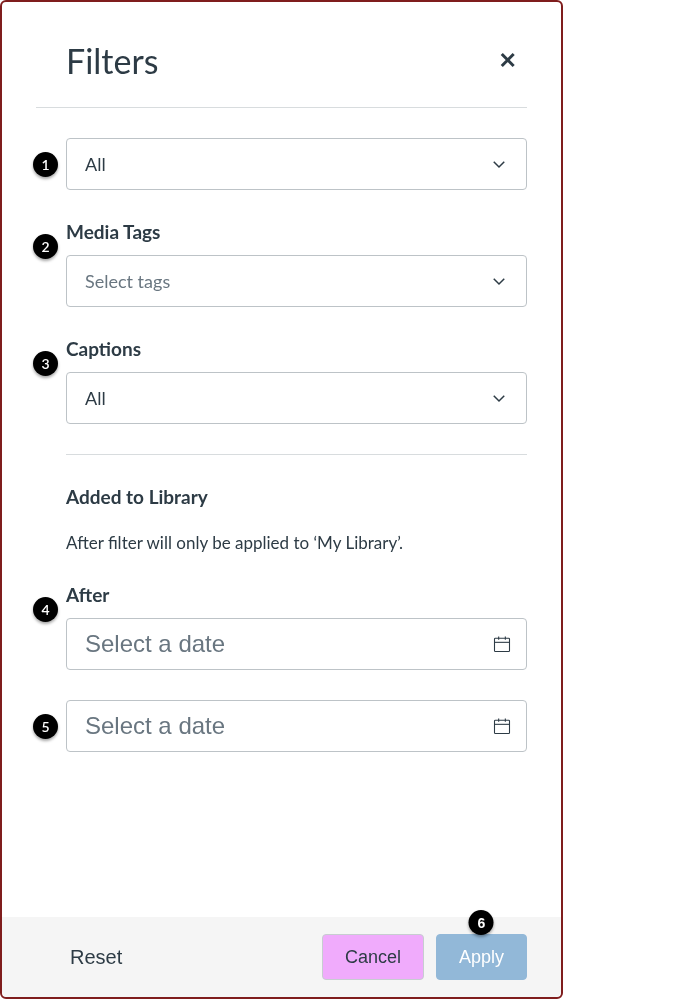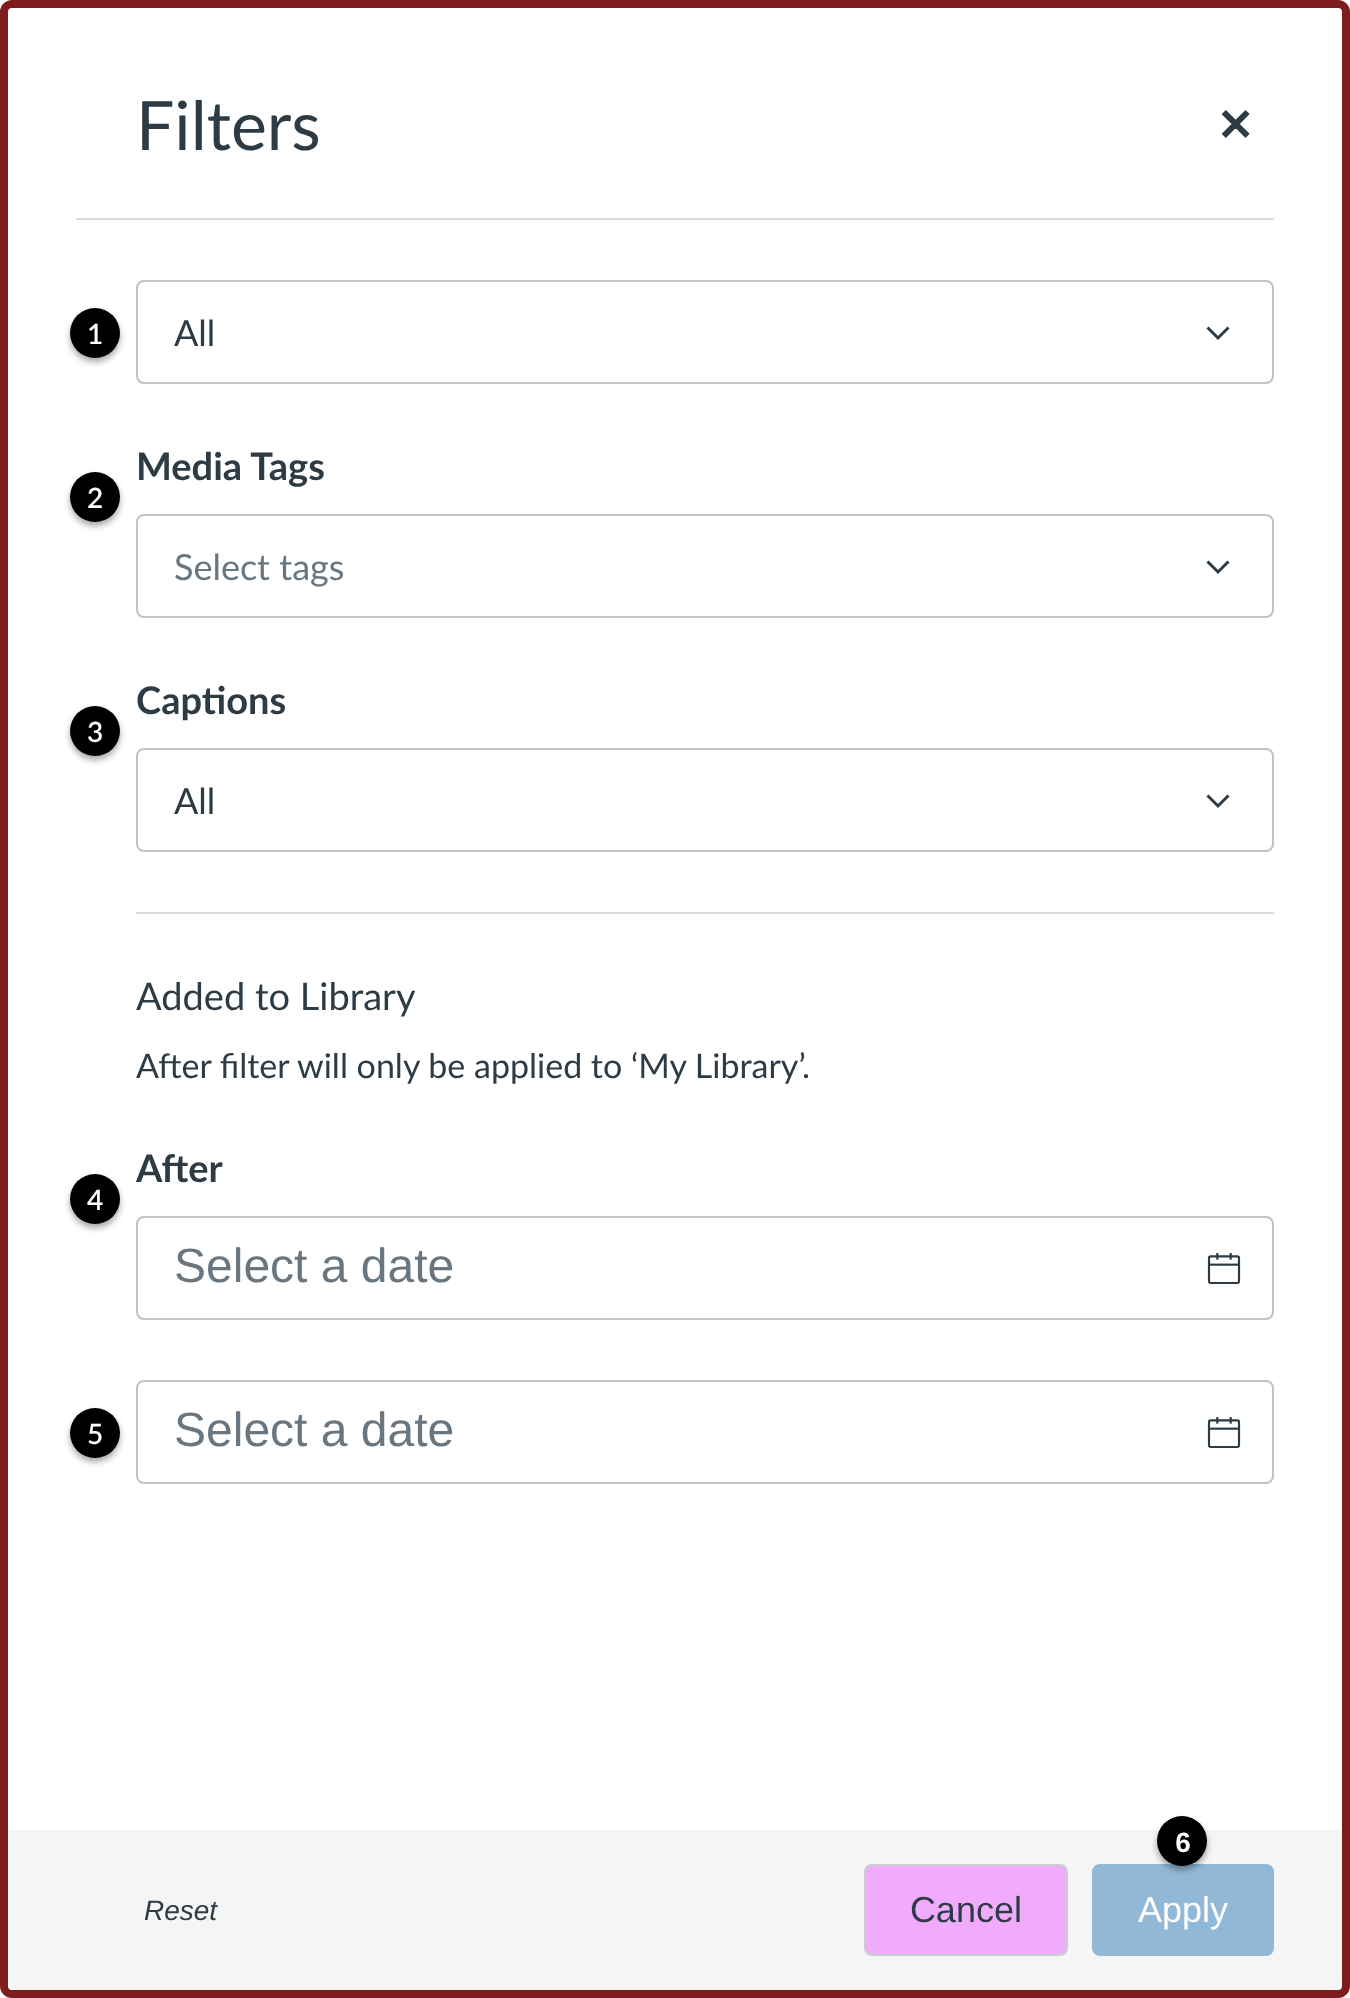--- a/index.html
+++ b/index.html
@@ -3,23 +3,23 @@
 <meta charset="utf-8">
 <style>
   * { box-sizing: border-box; margin: 0; padding: 0; }
   html, body { width: 675px; height: 999px; }
   body {
     font-family: -apple-system, BlinkMacSystemFont, "Segoe UI", "Lato", sans-serif;
     background: #fff;
     color: #2d3b45;
   }
   .panel {
-    width: 675px;
+    width: 563px;
     height: 999px;
-    border: 4px solid #7f1d1d;
+    border: 2px solid #7f1d1d;
     border-radius: 6px;
     position: relative;
     background: #fff;
   }
   .header {
     display: flex;
     align-items: center;
     justify-content: space-between;
     padding: 38px 38px 26px 64px;
   }
@@ -118,49 +118,48 @@
     color: #fff;
     font-size: 14px;
     font-weight: 600;
     display: flex;
     align-items: center;
     justify-content: center;
     box-shadow: 0 2px 3px rgba(0,0,0,0.35);
   }
   .section-heading {
     font-size: 19px;
-    font-weight: 400;
-    color: #2d3b45;
-    margin-bottom: 12px;
+    font-weight: 700;
+    color: #2d3b45;
+    margin-bottom: 24px;
   }
   .section-desc {
     font-size: 17px;
     color: #2d3b45;
     margin-bottom: 30px;
   }
   .footer {
     position: absolute;
     bottom: 0;
     left: 0;
     right: 0;
     height: 80px;
     background: #f5f5f5;
     display: flex;
     align-items: center;
     padding: 0 34px 0 64px;
     border-radius: 0 0 6px 6px;
   }
   .reset-link {
-    font-size: 14px;
+    font-size: 20px;
     color: #2d3b45;
     background: none;
     border: none;
     cursor: pointer;
     padding: 4px;
-    font-style: italic;
   }
   .spacer { flex: 1; }
   .btn {
     height: 46px;
     padding: 0 22px;
     border-radius: 4px;
     font-size: 18px;
     cursor: pointer;
     margin-left: 12px;
   }

